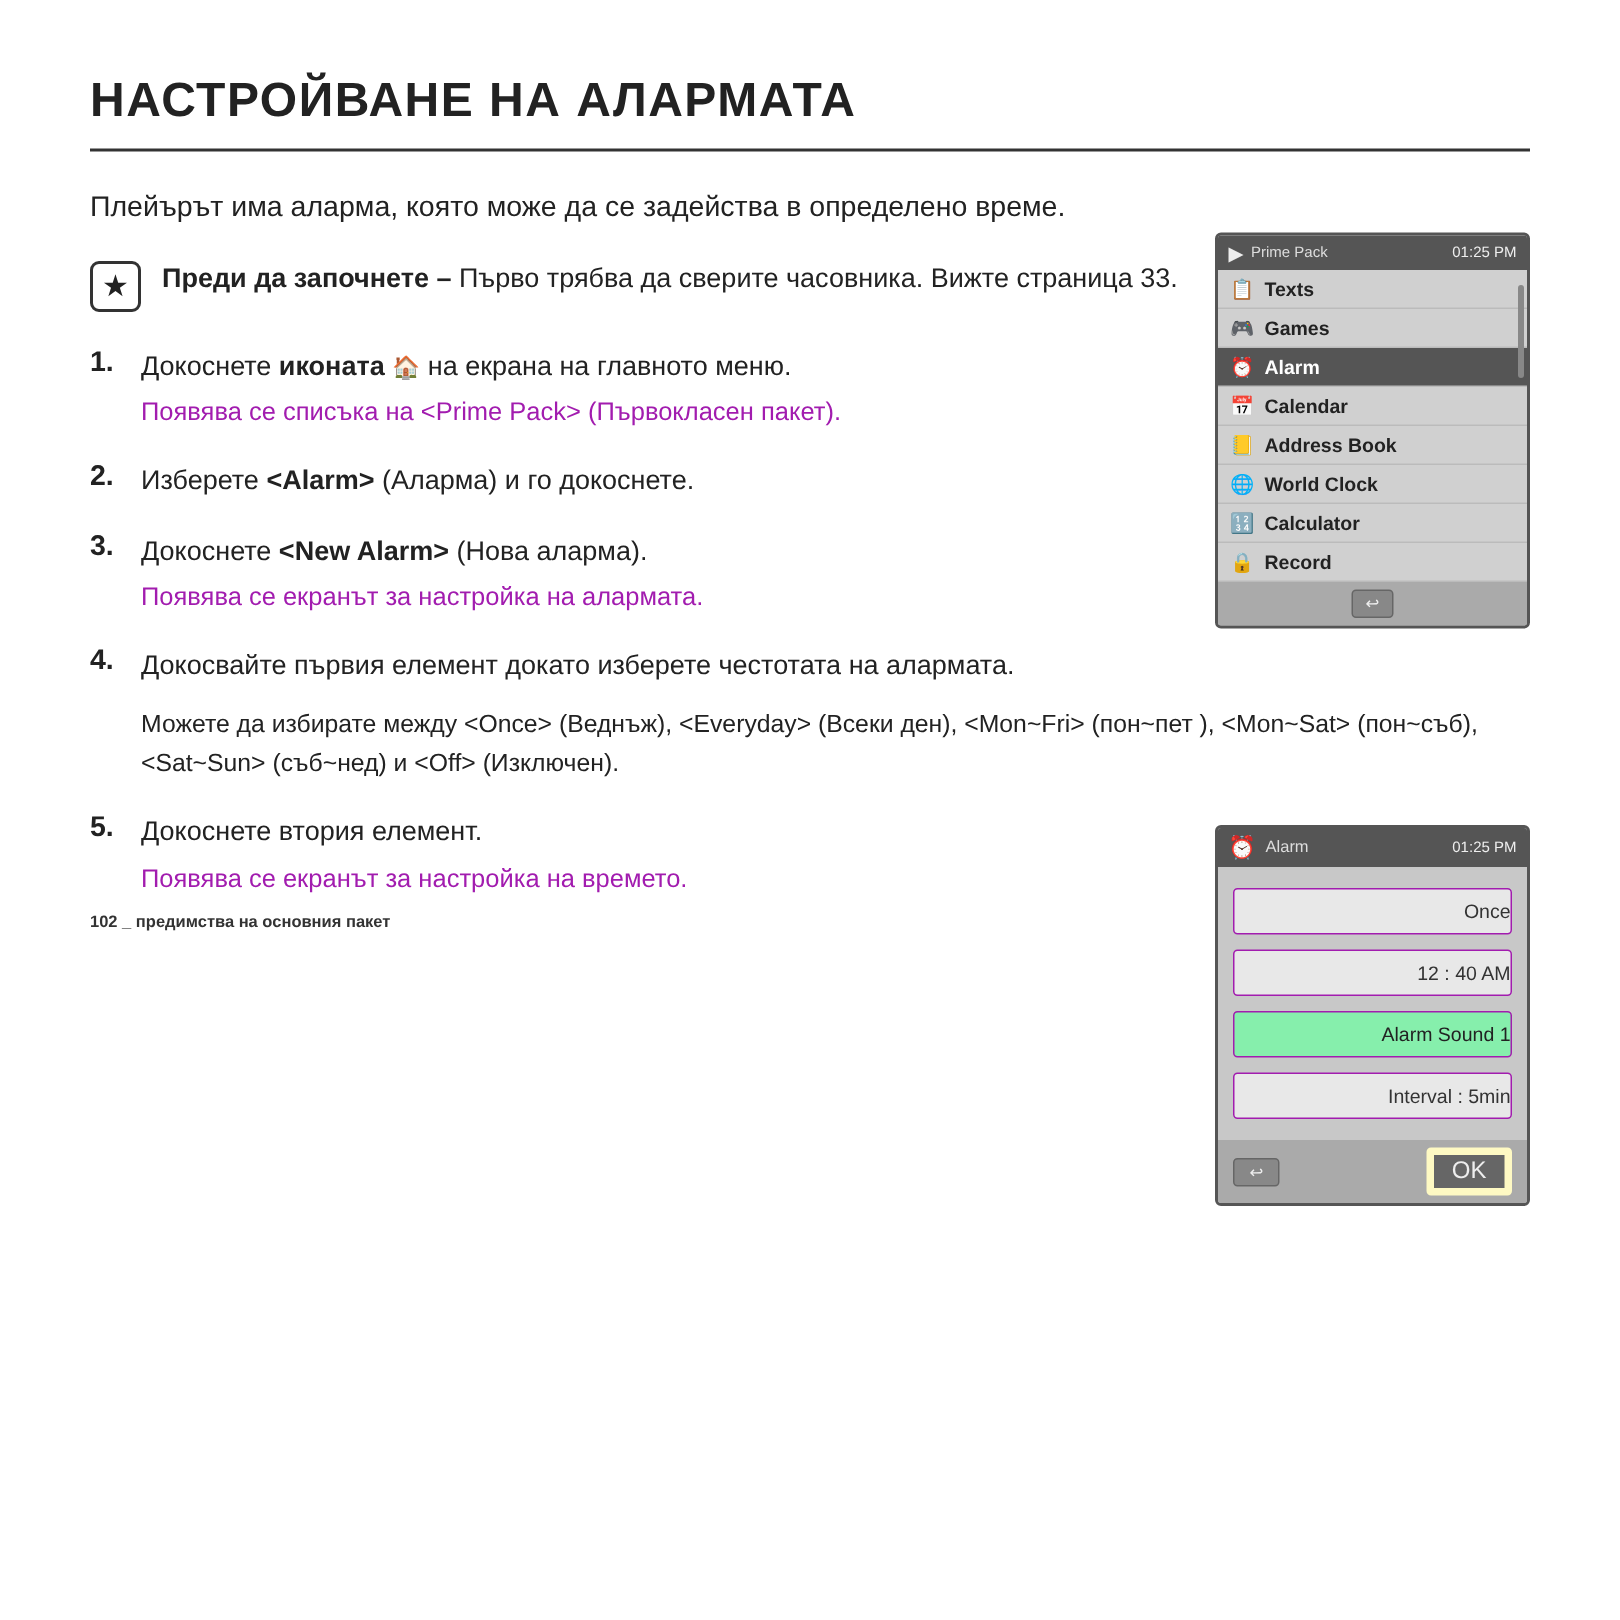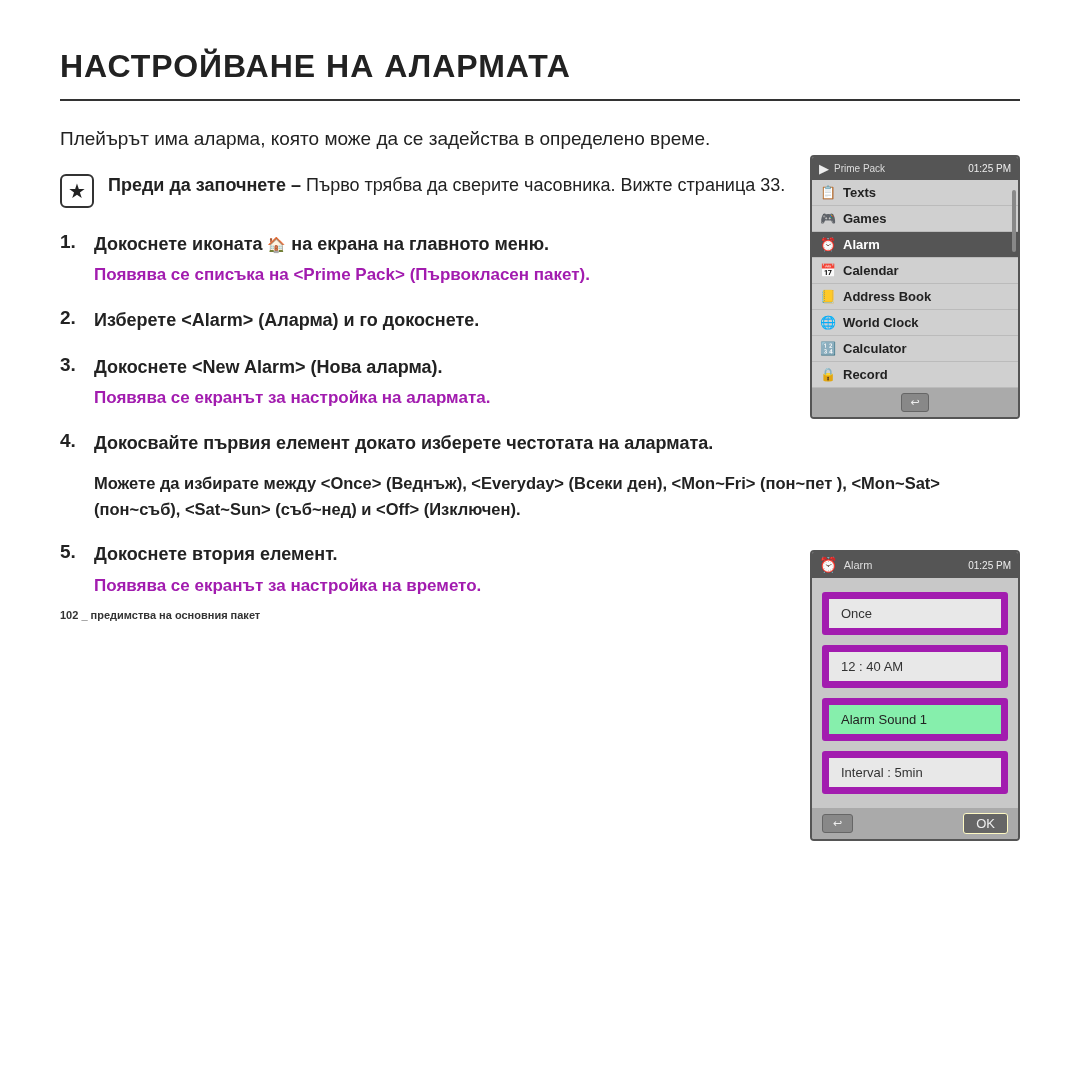--- a/index.html
+++ b/index.html
@@ -75,21 +75,20 @@
       font-weight: bold;
       font-size: 19px;
       min-width: 24px;
       margin-top: 1px;
     }
 
     .step-content {
       font-size: 18px;
       line-height: 1.6;
       flex: 1;
-      font-weight: bold;
     }
 
     .step-content .sub-text {
       display: block;
       margin-top: 4px;
       margin-left: 0;
       font-size: 17px;
       color: #a21caf;
       line-height: 1.5;
     }
@@ -236,24 +235,24 @@
 
     .alarm-body {
       padding: 14px 10px;
       display: flex;
       flex-direction: column;
       gap: 10px;
     }
 
     .alarm-field {
       background: #e8e8e8;
-      border: 7px solid #a21caf;
+      border: 1px solid #a21caf;
       border-radius: 3px;
-      text-align: left;
-      padding: 7px 12px;
+      text-align: right;
+      padding: 7px 0;
       font-size: 13px;
       color: #333;
     }
 
     .alarm-field.highlighted {
       background: #86efac;
       color: #222;
     }
 
     .alarm-footer {
@@ -269,24 +268,24 @@
       color: #eee;
       border: 1px solid #666;
       border-radius: 3px;
       padding: 2px 10px;
       font-size: 11px;
     }
 
     .alarm-footer-ok {
       background: #666;
       color: #eee;
-      border: 1px solid #fef9c3;
+      border: 5px solid #fef9c3;
       border-radius: 3px;
       padding: 2px 12px;
-      font-size: 13px;
+      font-size: 16px;
     }
 
     .scrollbar-indicator {
       position: absolute;
       right: 2px;
       top: 0;
       width: 4px;
       height: 100%;
       background: transparent;
     }

